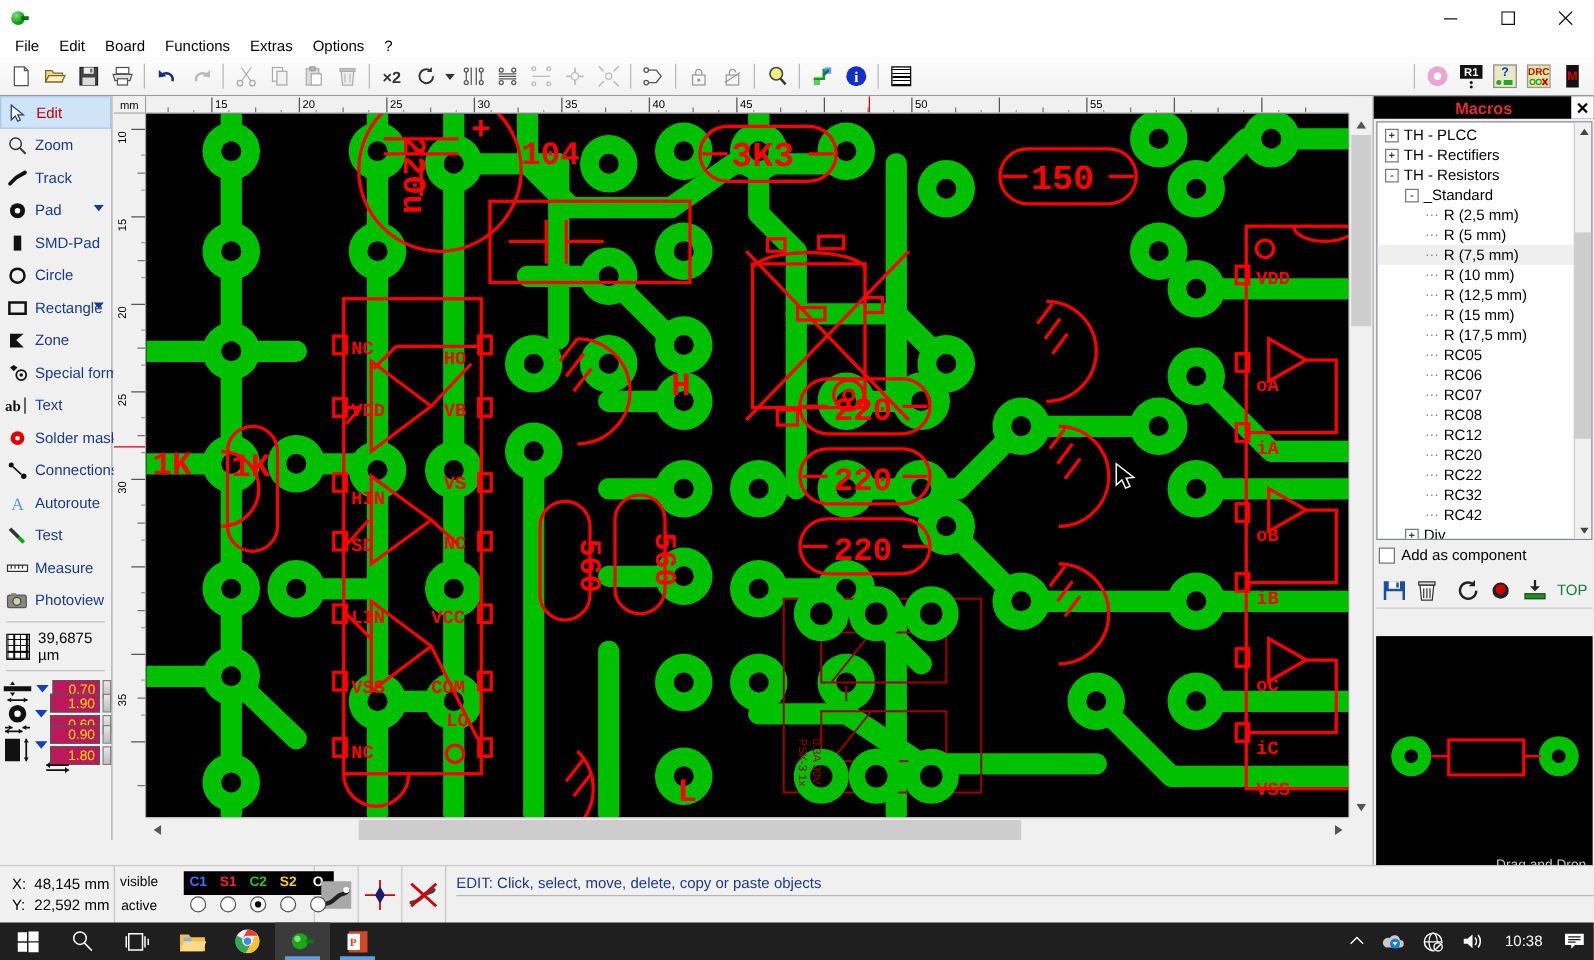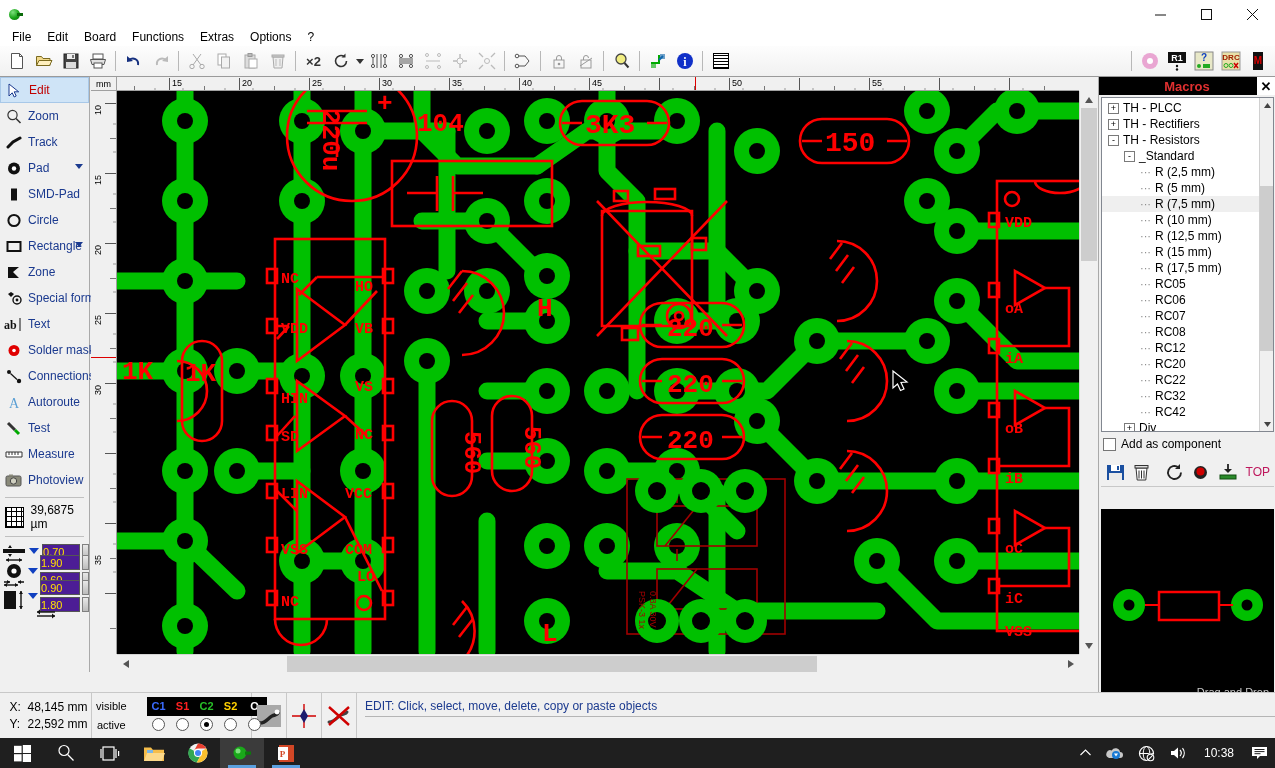--- a/index.html
+++ b/index.html
@@ -86,22 +86,22 @@
       #ffffff;
     border:1px solid #000;
   }
   .grid-text { color:#000; font-size:12px; }
   .val-block { padding-left:2px; }
   .val-row { display:flex; align-items:center; height:20px; gap:2px; }
   .val-icon { width:26px; height:20px; display:flex; align-items:center; justify-content:center; }
   .val-caret { width:12px; display:flex; align-items:center; justify-content:center; }
   .val-caret i { width:0;height:0;border-left:5px solid transparent;border-right:5px solid transparent;border-top:6px solid #1040c0; display:block;}
   .val-field {
-    width:40px; height:15px; background:#4c1d95; color:#ffe000;
-    font-size:11px; text-align:left; padding-right:3px; line-height:15px;
+    width:40px; height:15px; background:#be185d; color:#ffe000;
+    font-size:11px; text-align:right; padding-right:3px; line-height:15px;
     border:1px solid #555;
   }
   .val-spin { width:7px;height:15px;
     background: linear-gradient(#e8e8e8,#bcbcbc);
     border:1px solid #808080; }
   .swap-row { height:16px; display:flex; align-items:center; justify-content:center; }
   
   #canvas-area {
     position:absolute; left:91px; top:77px; width:1006px; height:595px;
     background:#f0f0f0;
@@ -1427,21 +1427,21 @@
           <circle cx="9.5" cy="8.5" r="4" fill="#d00000"></circle>
         </svg>
     </span>
     <span class="mb" style="width:24px">
       <svg width="21" height="19" viewBox="0 0 21 19">
           <path d="M10 1v7" stroke="#222" stroke-width="1.8"></path>
           <path d="M10 10l-4-4h8z" fill="#222"></path>
           <rect x="2" y="12" width="16" height="4" fill="#2a8a2a" stroke="#114d11"></rect>
         </svg>
     </span>
-    <span style="font-size:12px;color:#be185d;padding-right:4px">TOP</span>
+    <span style="font-size:12px;color:#15803d;padding-right:4px">TOP</span>
   </div>
 
   <div id="macro-blank"></div>
 
   <div id="macro-preview">
     <svg width="173" height="192" viewBox="0 0 173 192">
       <rect width="173" height="192" fill="#000"></rect>
       <circle cx="28" cy="96" r="16" fill="#00c000"></circle>
         <circle cx="28" cy="96" r="5.5" fill="#000"></circle>
       <circle cx="146" cy="96" r="16" fill="#00c000"></circle>

